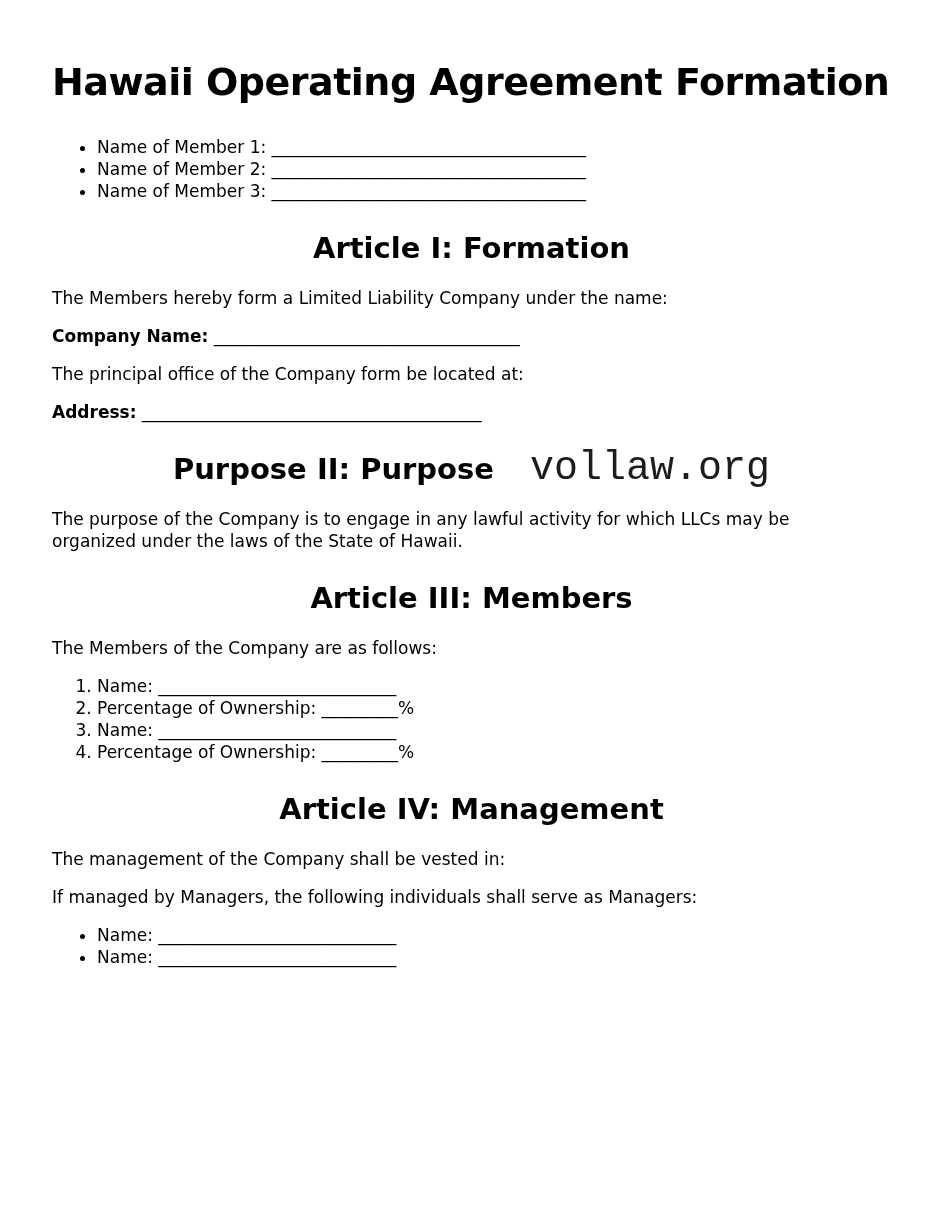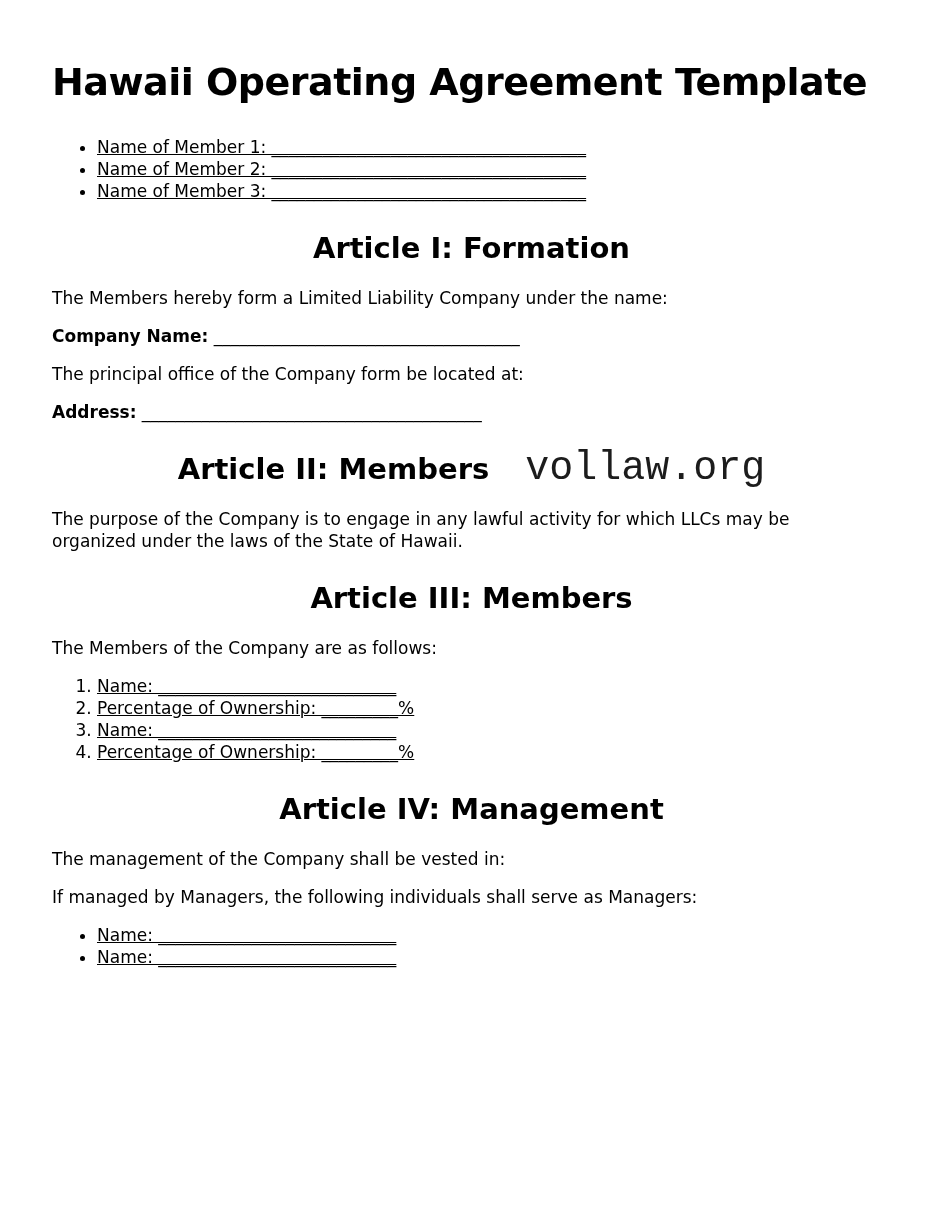--- a/index.html
+++ b/index.html
@@ -25,59 +25,59 @@
   }
   h2 {
     font-size: 29px;
     line-height: 33px;
     margin: 30px 0 22px 0;
     font-weight: bold;
     text-align: center;
   }
   p { margin: 16px 0; white-space: pre-line; }
   ul, ol { margin: 16px 0; padding-left: 45px; }
-  li { margin: 0; padding: 0; text-decoration: underline; }
+  li { margin: 0; padding: 0; }
   .b { font-weight: bold; }
   .watermark {
     font-family: "Liberation Mono", "DejaVu Sans Mono", monospace;
     font-weight: normal;
     font-size: 40px;
     line-height: 0;
     letter-spacing: 0;
     color: #1c1c1c;
     margin-left: 36px;
     vertical-align: baseline;
   }
 </style>
 </head>
 <body>
 
 <div class="page">
 
-  <h1>Hawaii Operating Agreement Template</h1>
+  <h1>Hawaii Operating Agreement Formation</h1>
 
 
   <ul>
     <li>Name of Member 1: _____________________________________</li>
     <li>Name of Member 2: _____________________________________</li>
     <li>Name of Member 3: _____________________________________</li>
   </ul>
 
 
   <h2>Article I: Formation</h2>
 
   <p>The Members hereby form a Limited Liability Company under the name:</p>
 
   <p><span class="b">Company Name:</span><span> ____________________________________</span></p>
 
   <p>The principal office of the Company form be located at:</p>
 
   <p><span class="b">Address:</span><span> ________________________________________</span></p>
 
-  <h2><span>Article II: Members</span><span class="watermark">vollaw.org</span></h2>
+  <h2><span>Purpose II: Purpose</span><span class="watermark">vollaw.org</span></h2>
 
   <p>The purpose of the Company is to engage in any lawful activity for which LLCs may be
 organized under the laws of the State of Hawaii.</p>
 
   <h2>Article III: Members</h2>
 
   <p>The Members of the Company are as follows:</p>
 
   <ol>
     <li>Name: ____________________________</li>

